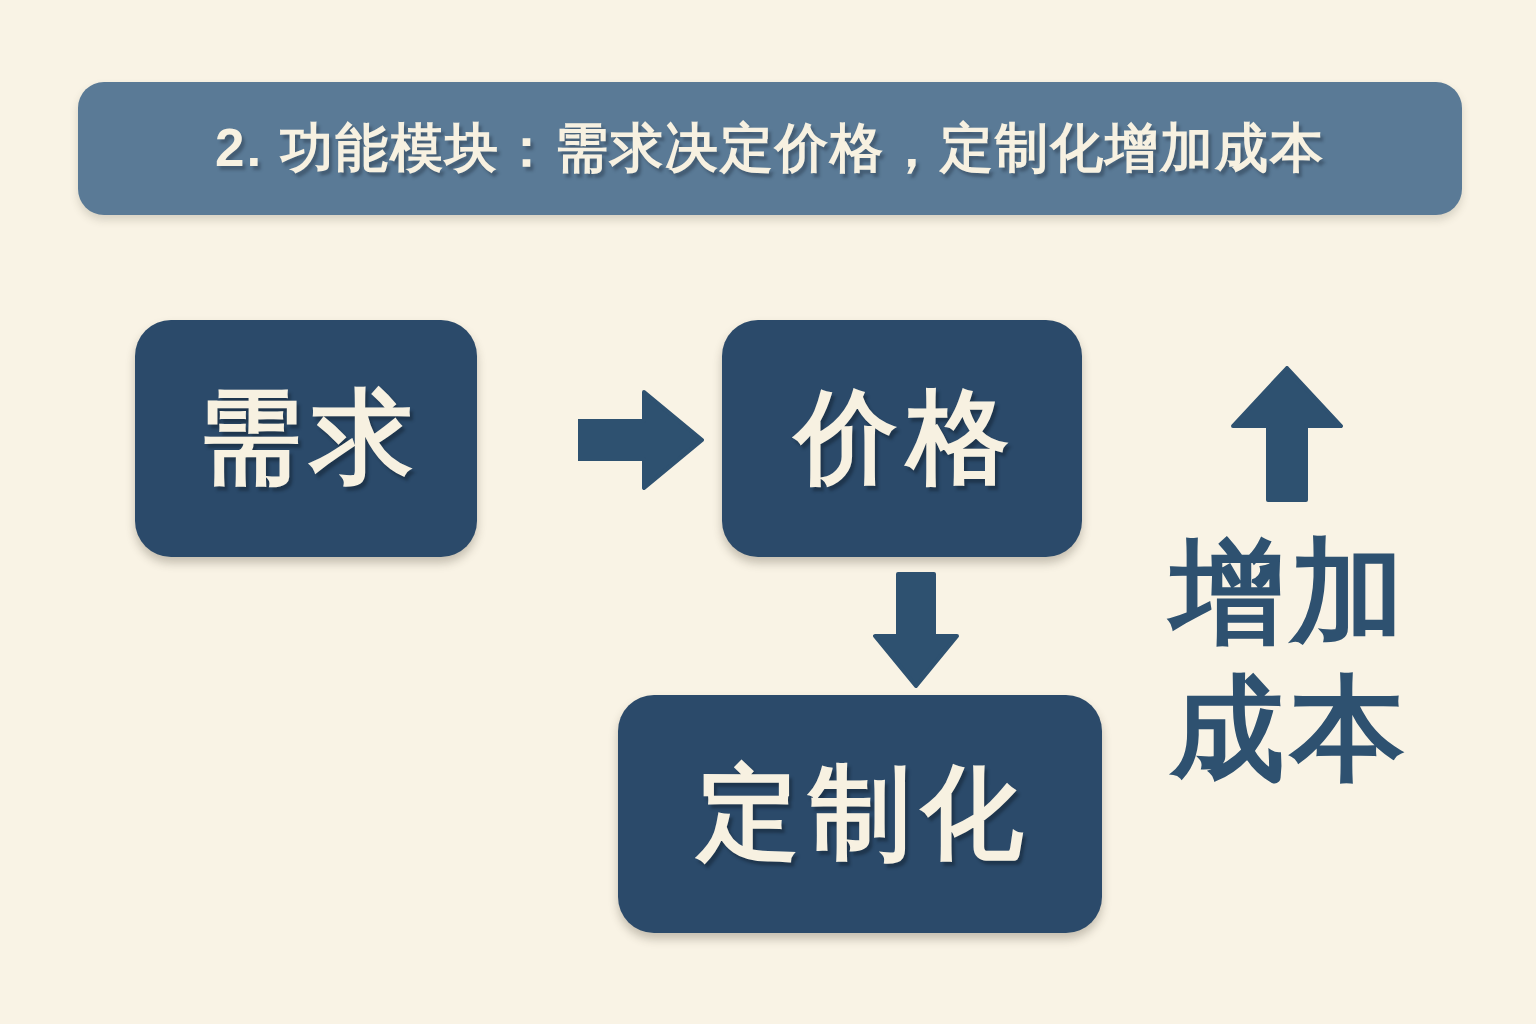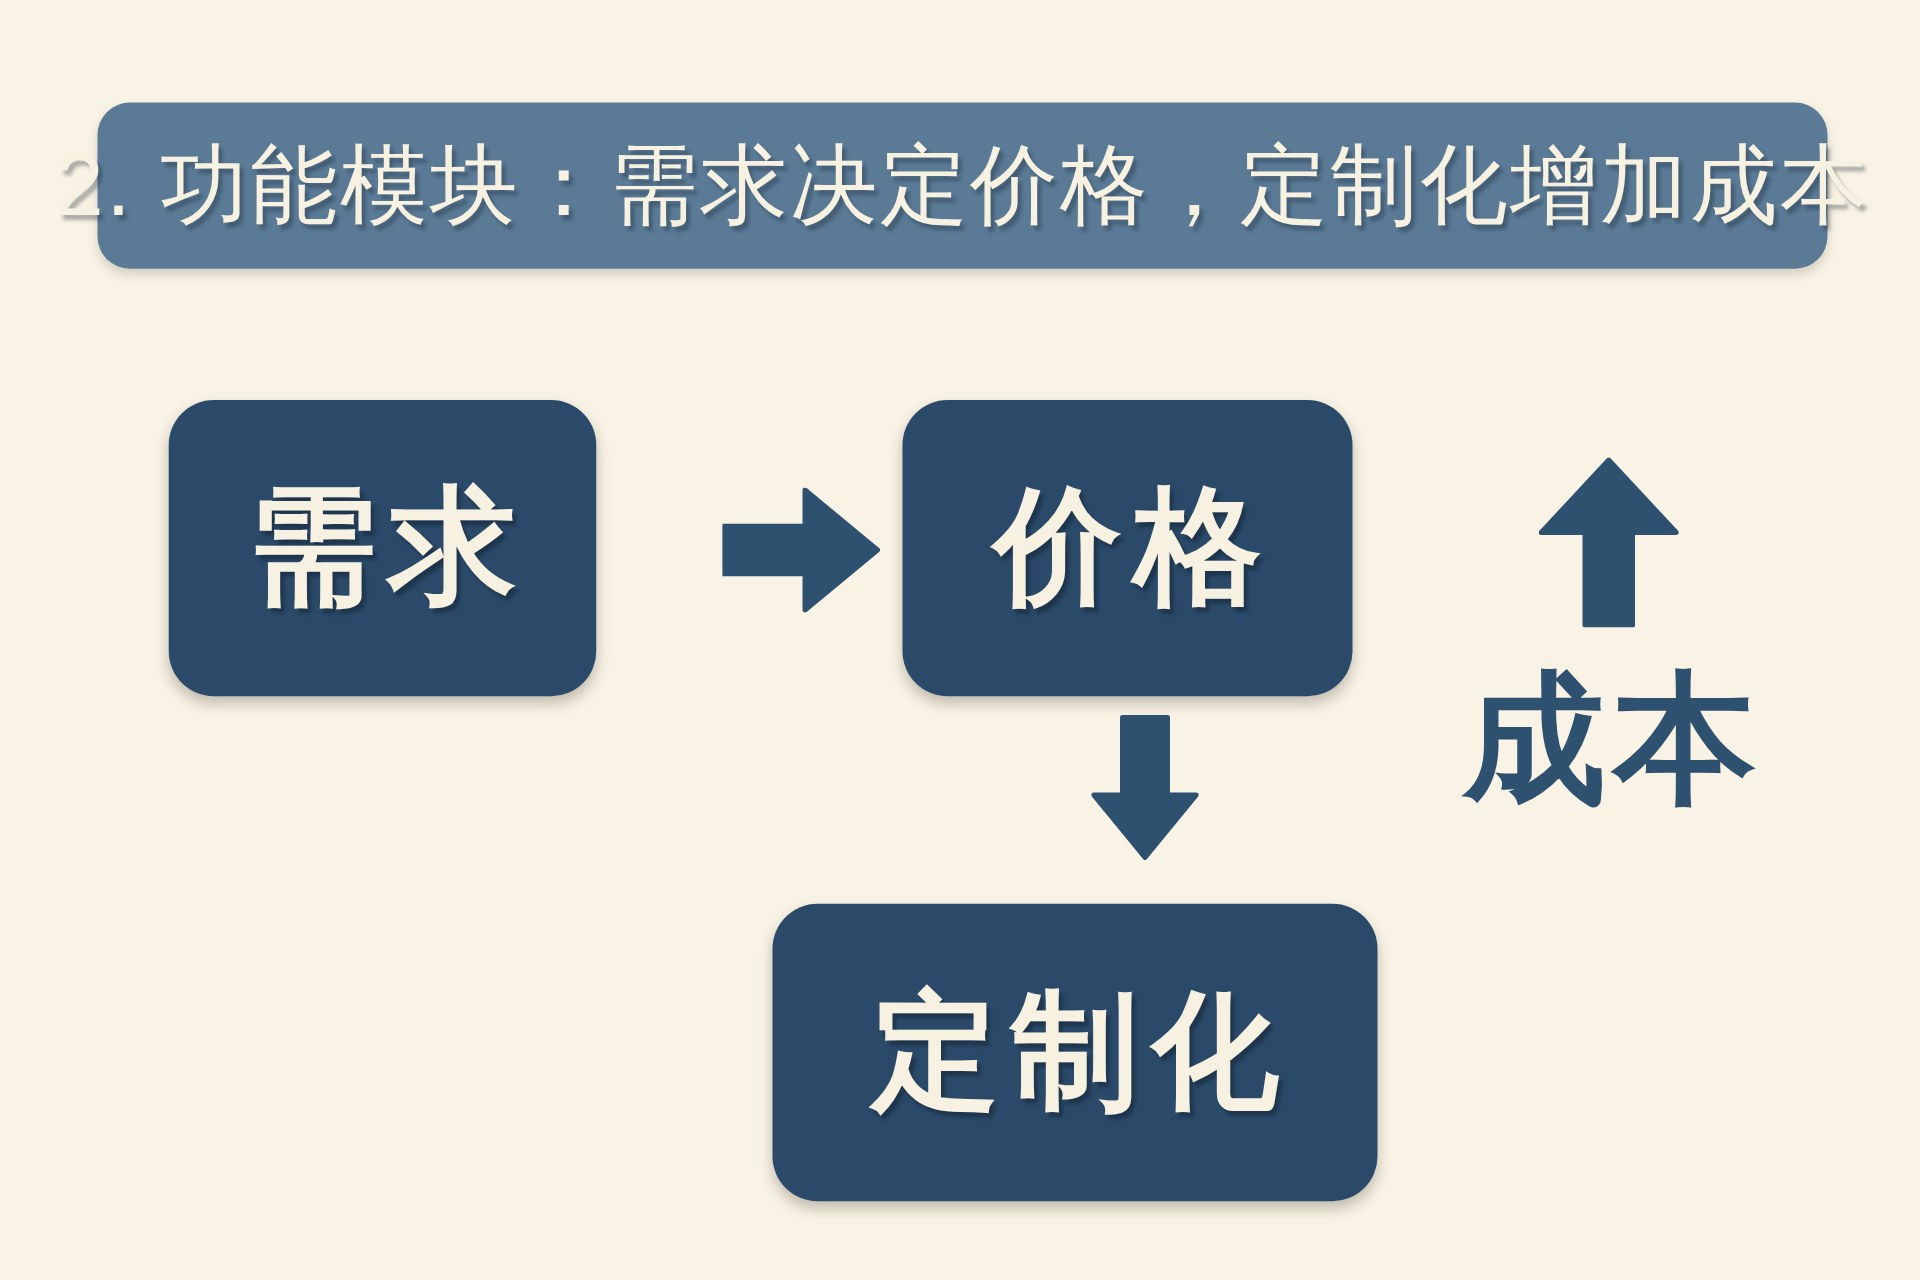--- a/index.html
+++ b/index.html
@@ -27,22 +27,22 @@
     position: absolute;
     left: 78px; top: 82px;
     width: 1384px; height: 133px;
     background: var(--header-bg);
     border-radius: 26px;
     display: flex; align-items: center; justify-content: center;
     box-shadow: 0 5px 8px rgba(60, 60, 45, 0.18);
   }
   .title-bar .title-text {
     color: var(--box-text);
-    font-size: 70px;
-    font-weight: normal;
+    font-size: 53px;
+    font-weight: bold;
     letter-spacing: 2px;
     white-space: nowrap;
     text-shadow: 3px 4px 3px rgba(25, 38, 52, 0.35);
   }
   
   .node {
     position: absolute;
     background: var(--box-bg);
     border-radius: 36px;
     display: flex; align-items: center; justify-content: center;
@@ -52,21 +52,21 @@
     color: var(--box-text);
     font-size: 102px;
     font-weight: bold;
     letter-spacing: 10px;
     text-indent: 10px;
     white-space: nowrap;
     text-shadow: 3px 4px 3px rgba(15, 28, 42, 0.45);
   }
   .node-demand  { left: 135px; top: 320px; width: 342px; height: 237px; }
   .node-price   { left: 722px; top: 320px; width: 360px; height: 237px; }
-  .node-custom  { left: 618px; top: 695px; width: 484px; height: 238px; margin-top: 28px; }
+  .node-custom  { left: 618px; top: 695px; width: 484px; height: 238px; }
   
   .arrow { position: absolute; color: var(--arrow); }
   .arrow svg { display: block; width: 100%; height: 100%; }
   .arrow-right { left: 578px; top: 390px; width: 126px; height: 100px; }
   .arrow-down  { left: 873px; top: 572px; width: 86px;  height: 116px; }
   .arrow-up    { left: 1231px; top: 366px; width: 112px; height: 136px; }
   
   .side-label {
     position: absolute;
     left: 1135px; top: 524px;
@@ -114,16 +114,17 @@
     <span class="node-label">定制化</span>
   </div>
 
   <span class="arrow arrow-up">
     <svg viewBox="0 0 112 136" aria-hidden="true">
       <polygon points="56,2 110,60 75,60 75,134 37,134 37,60 2,60" fill="currentColor" stroke="currentColor" stroke-width="4" stroke-linejoin="round"></polygon>
     </svg>
   </span>
 
   <div class="side-label">
+    <span class="side-line">增加</span>
     <span class="side-line">成本</span>
   </div>
 
 </div>
 
 </body></html>

